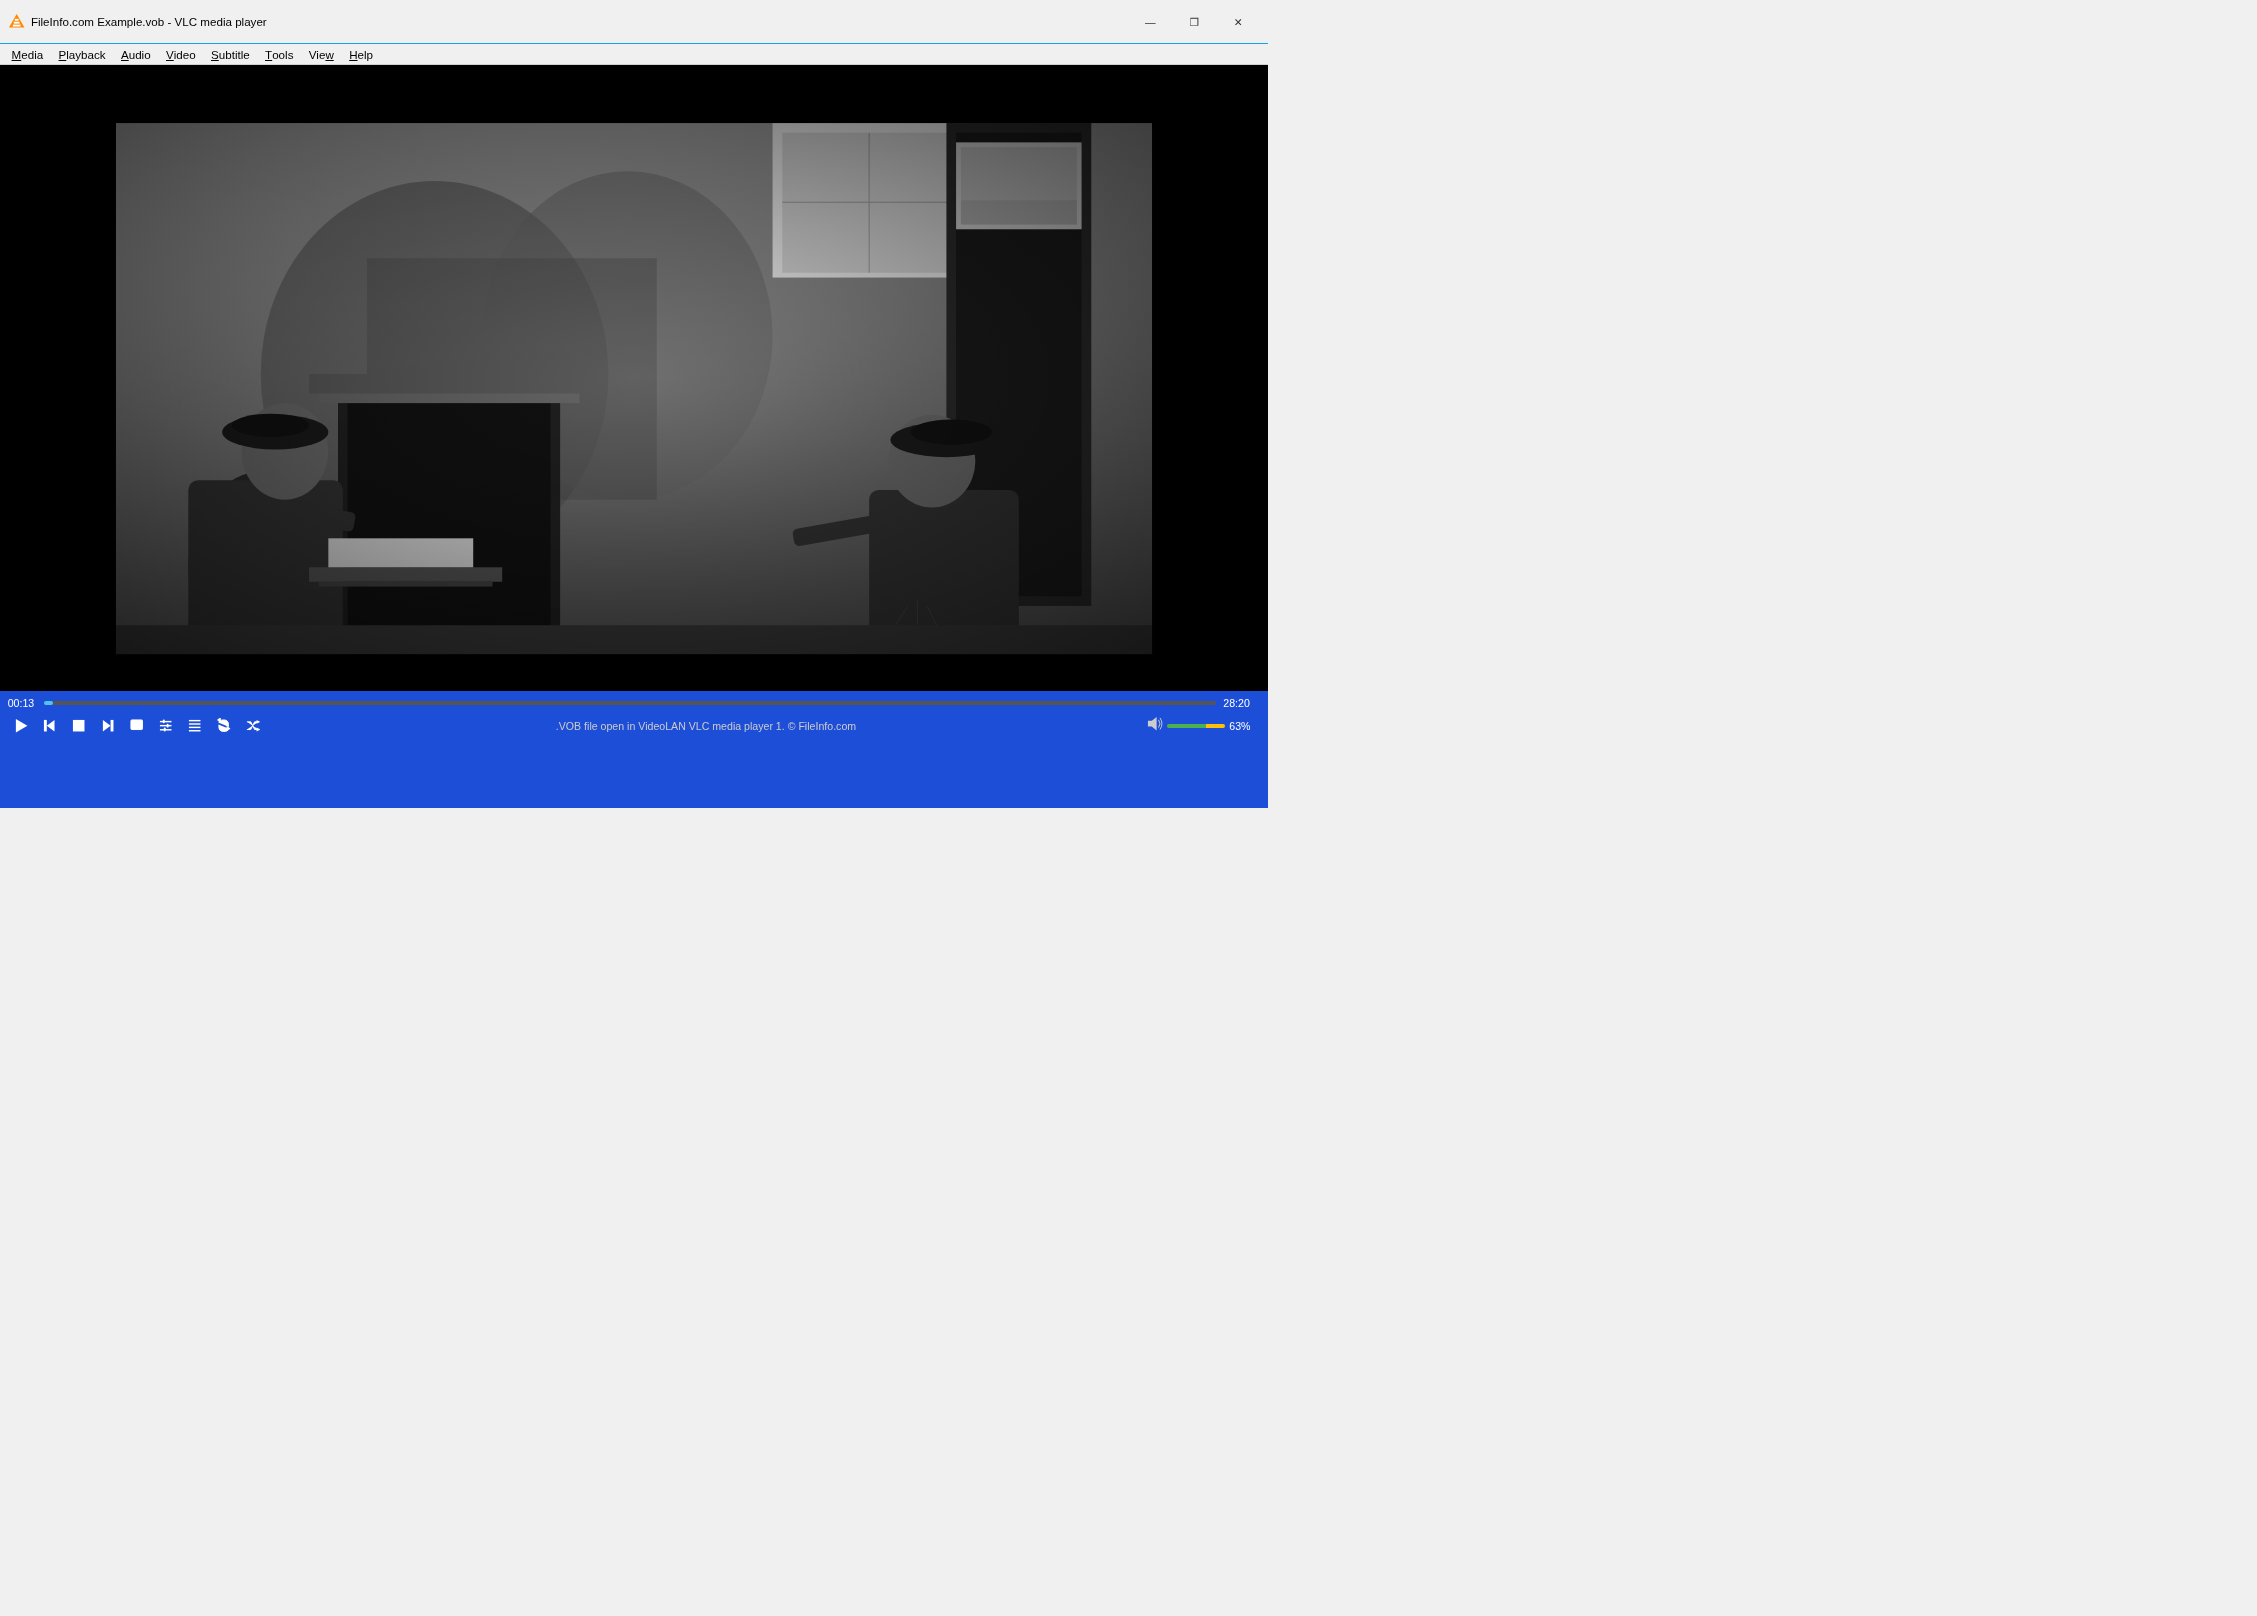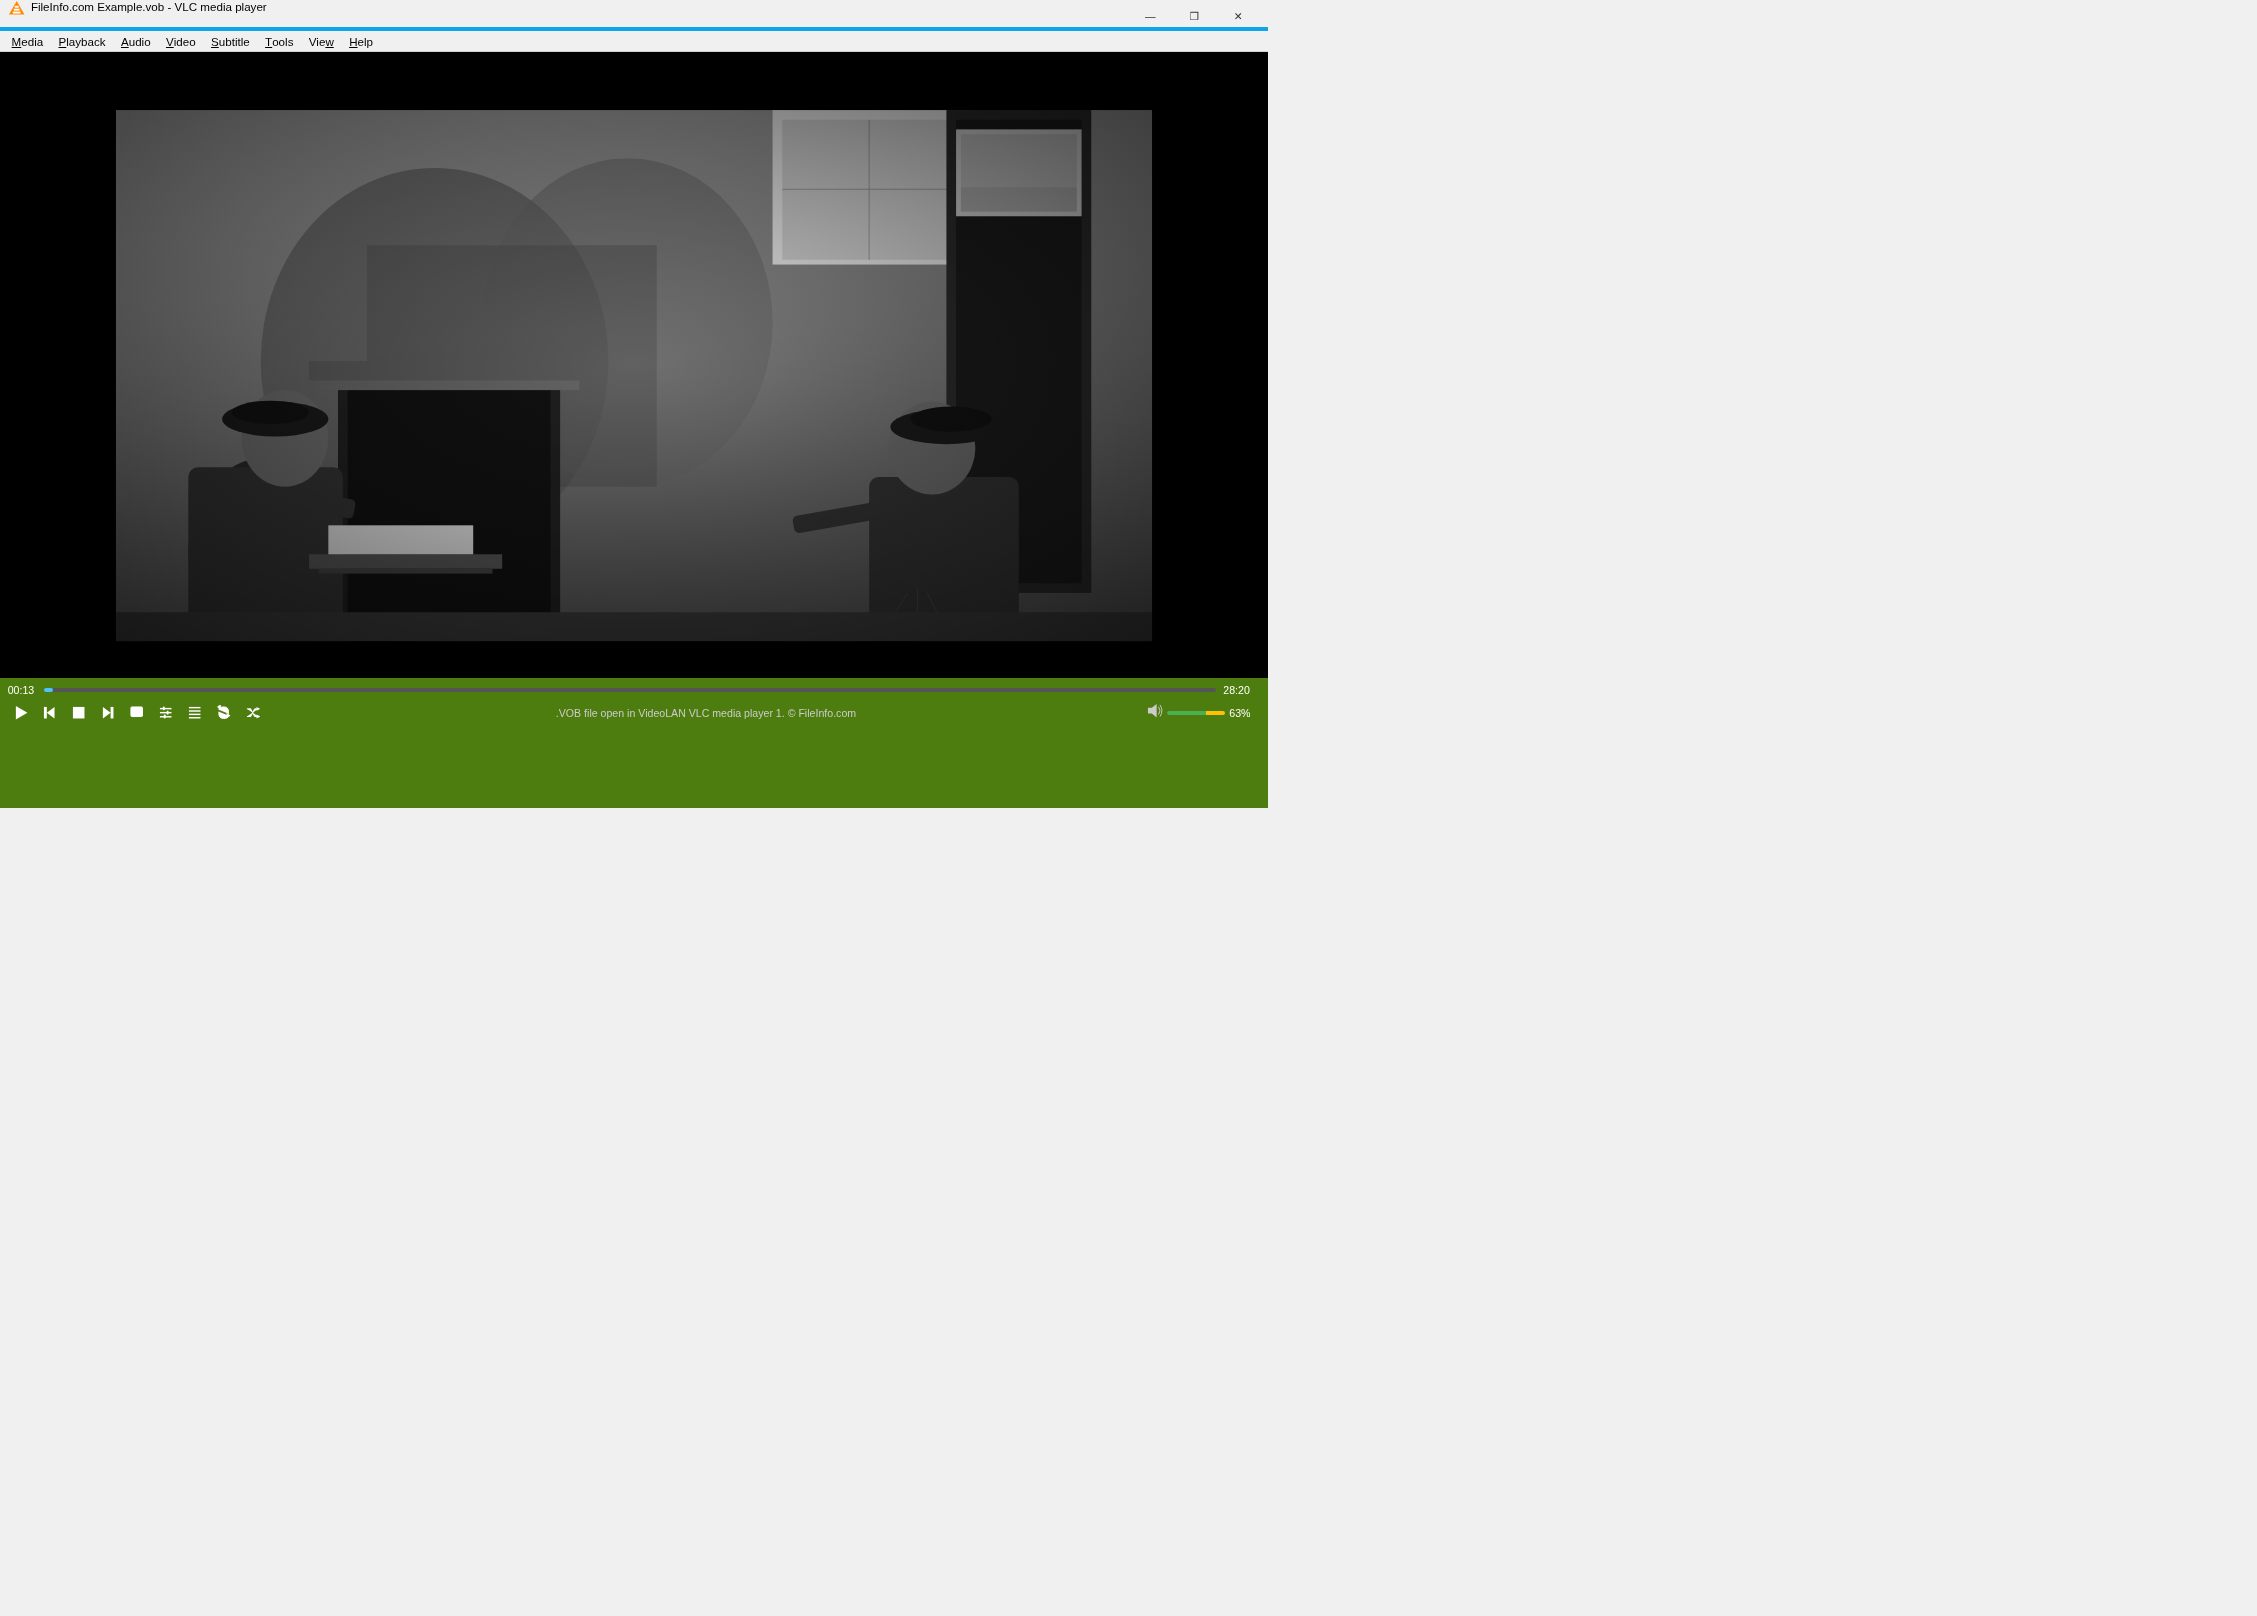--- a/index.html
+++ b/index.html
@@ -9,24 +9,25 @@
       background: #f0f0f0;
       font-family: 'Segoe UI', Tahoma, Geneva, Verdana, sans-serif;
       font-size: 11.6px;
       overflow: hidden;
       user-select: none;
     }
 
     
     #titlebar {
       background: #f0f0f0;
-      height: 31px;
-      display: flex;
+      height: 44px;
+      display: flex;
+      align-items: center;
       padding: 0 7.7px;
-      border-bottom: 4px solid #0ea5e9;
+      border-bottom: 1px solid #0ea5e9;
     }
     #titlebar-icon {
       width: 17.4px;
       height: 17.4px;
       margin-right: 5.8px;
       flex-shrink: 0;
     }
     #titlebar-title {
       flex: 1;
       font-size: 11.6px;
@@ -78,21 +79,21 @@
 
     
     #video-canvas {
       width: 100%;
       height: 100%;
       position: relative;
     }
 
     
     #controls-area {
-      background: #4d7c0f;
+      background: #1d4ed8;
       height: 130px;
       display: flex;
       flex-direction: column;
       padding: 5.8px 7.7px 3.9px 7.7px;
     }
 
     
     #progress-row {
       display: flex;
       align-items: center;

